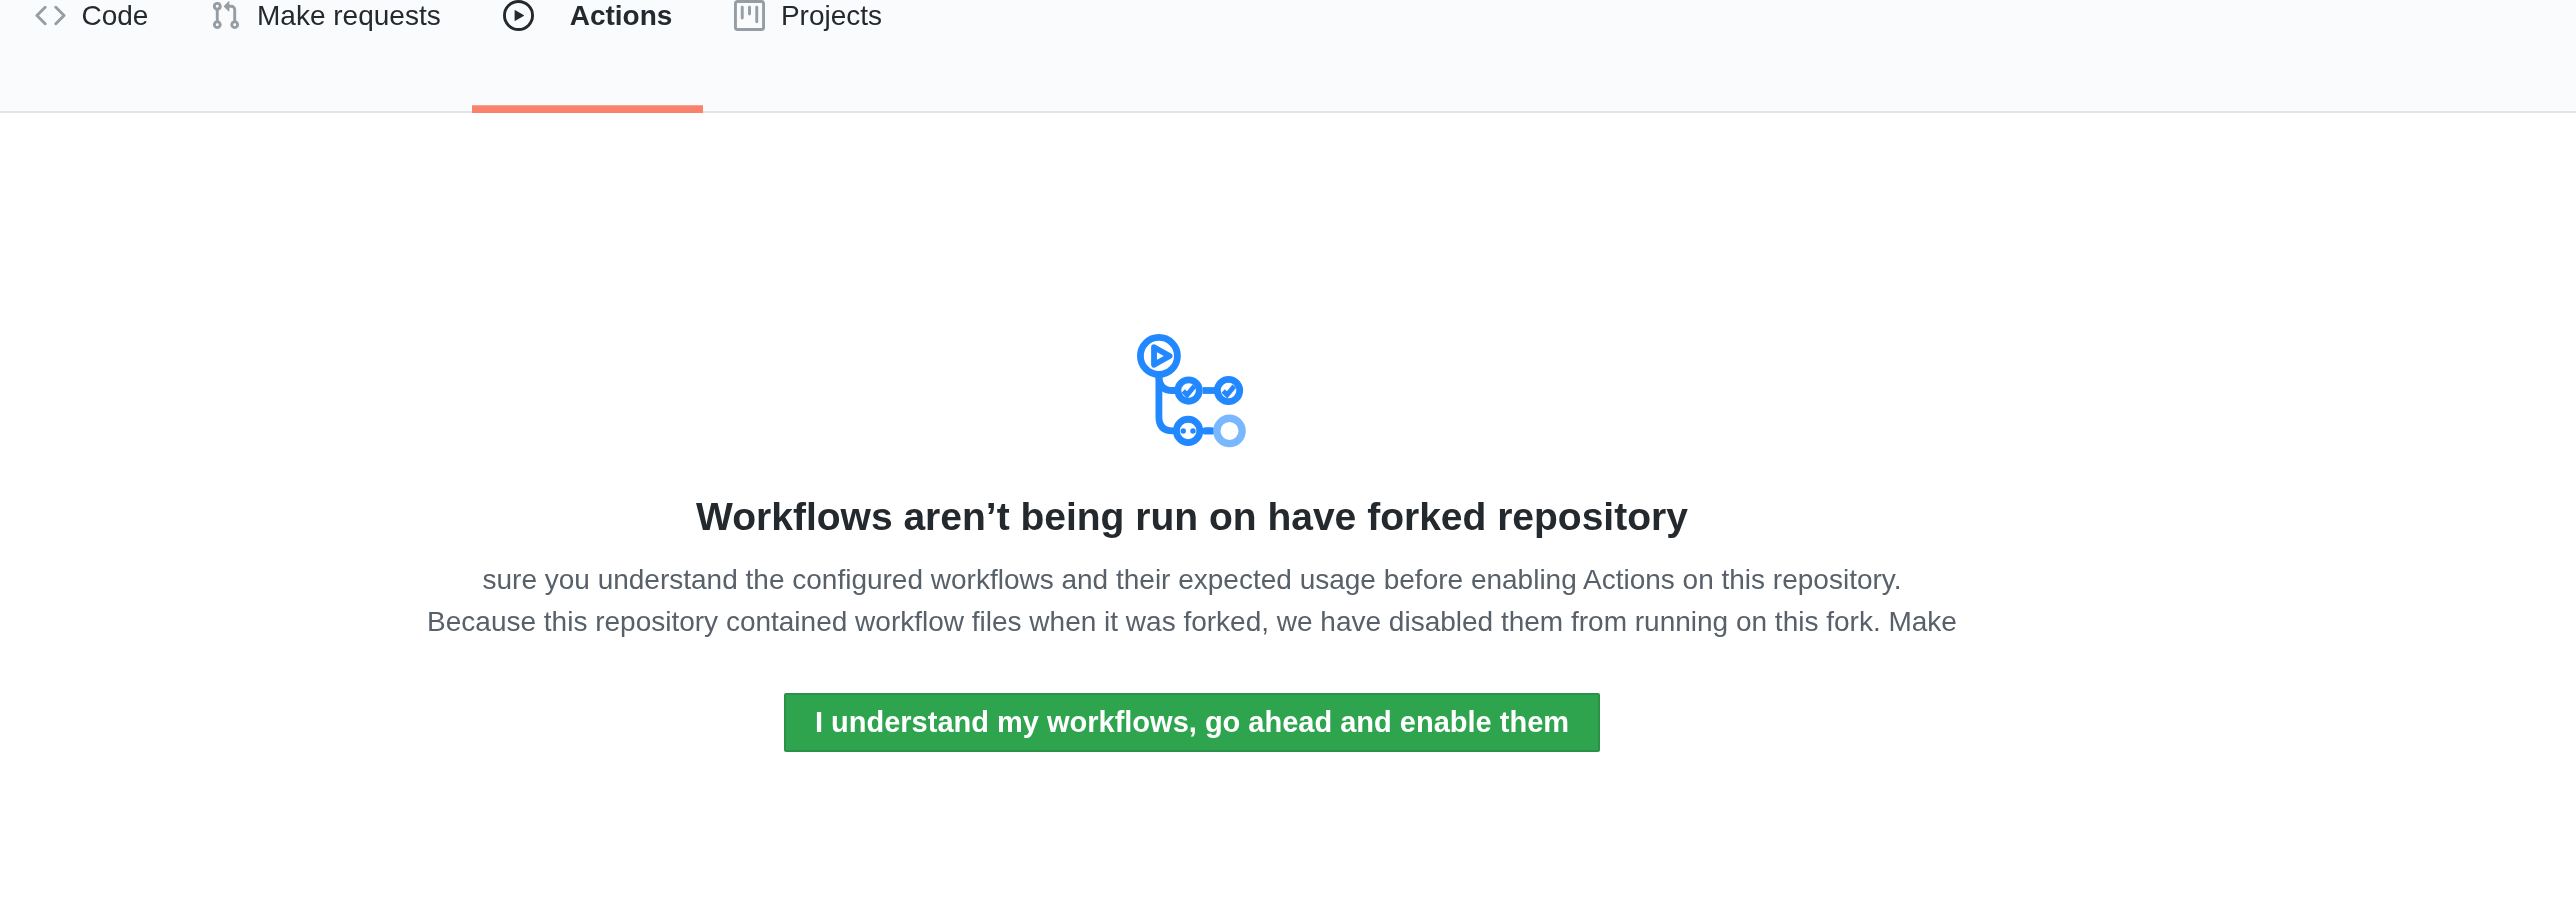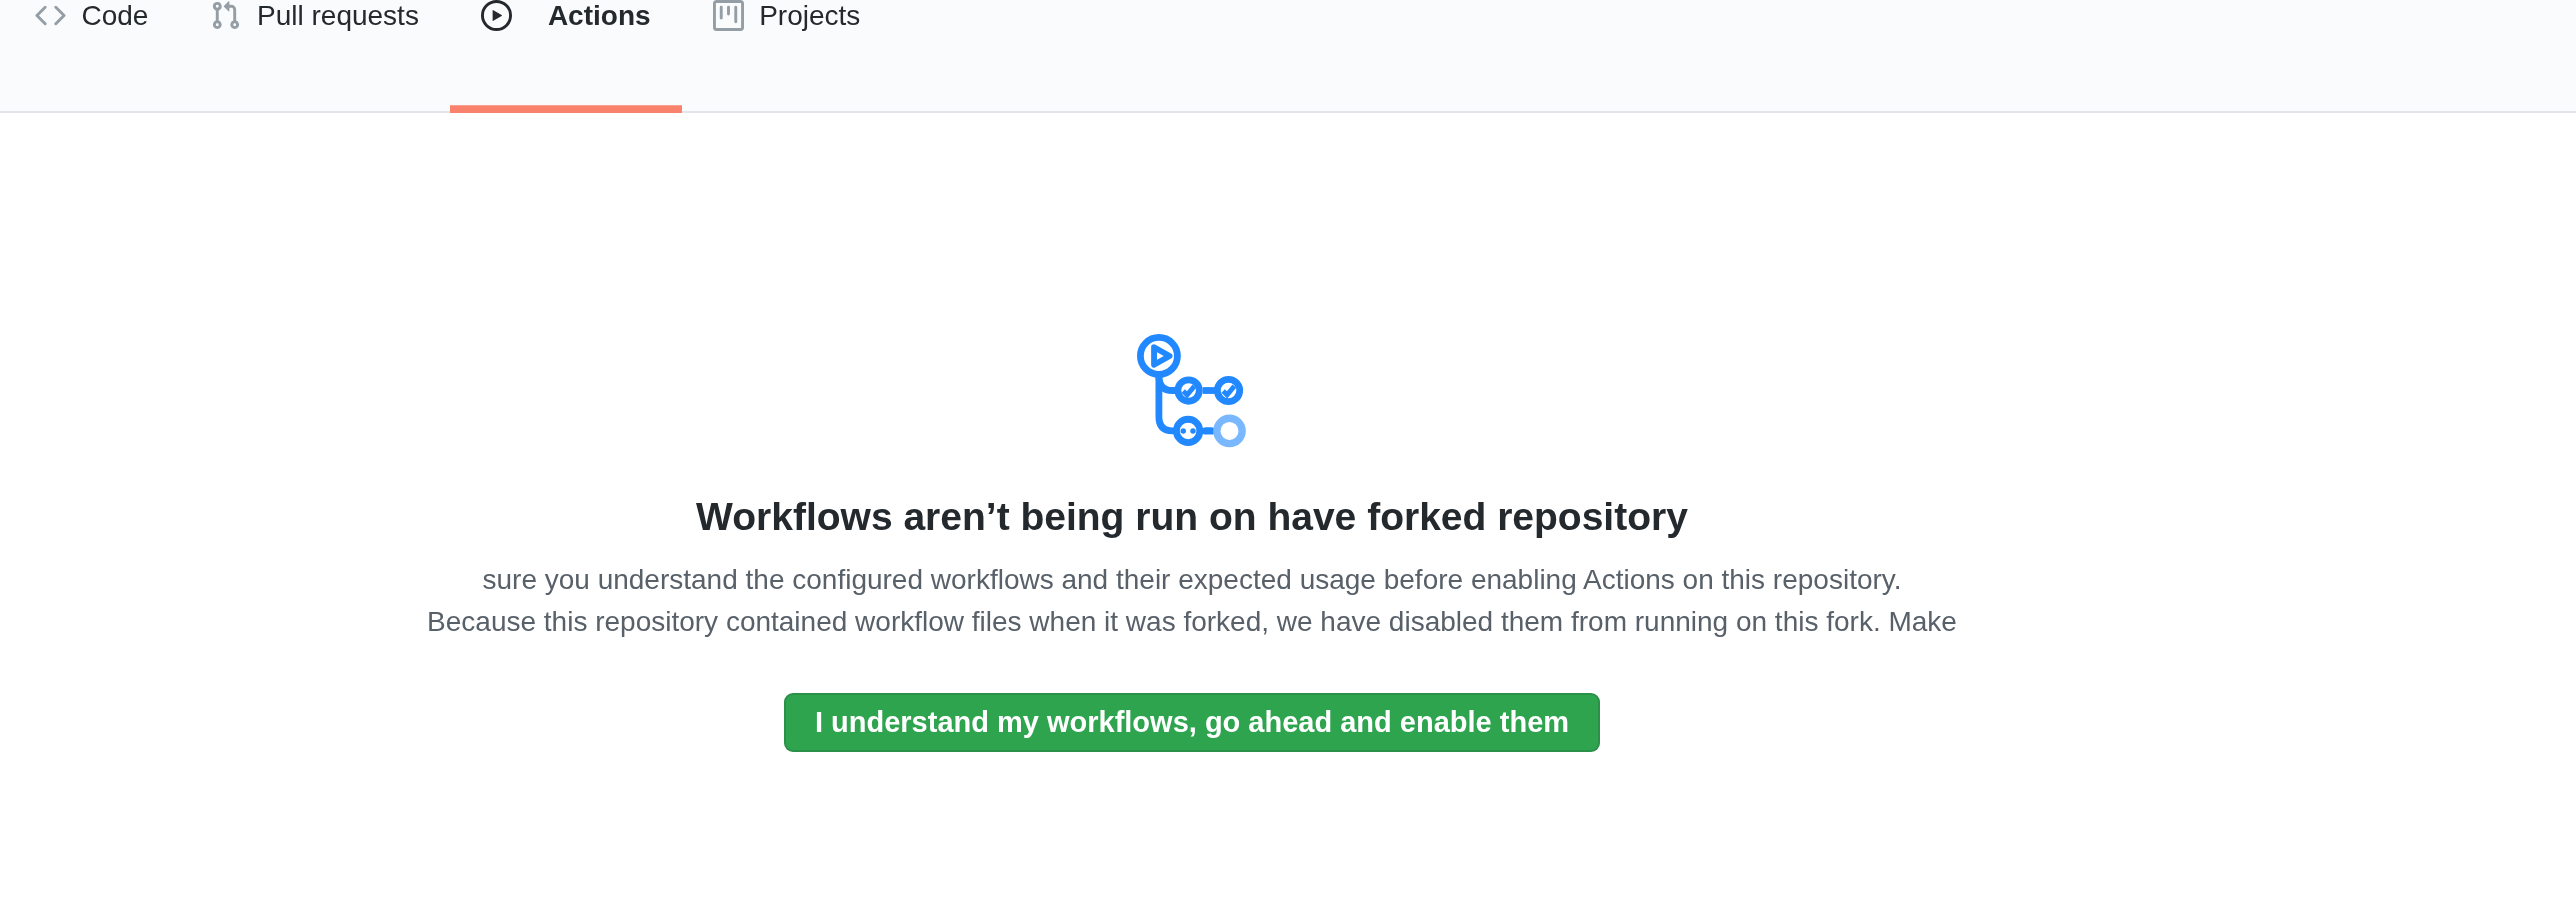--- a/index.html
+++ b/index.html
@@ -28,21 +28,21 @@
   .wf-icon{display:block;margin:221px auto 0;}
   .bs-heading{
     margin:44px 0 0;font-size:39px;line-height:49px;font-weight:700;color:#24292e;
   }
   .bs-desc{
     margin:17.6px auto 0;font-size:28px;line-height:42px;color:#586069;
   }
   .bs-btn{
     display:inline-block;margin-top:50px;height:59px;padding:0 29px;
     font-family:inherit;font-size:29px;font-weight:700;color:#ffffff;
-    background:#2ea44f;border:2px solid rgba(27,31,35,.15);border-radius:9px;
+    background:#2ea44f;border:2px solid rgba(27,31,35,.15);border-radius:2px;
     box-sizing:border-box;cursor:pointer;line-height:53px;
   }
   .bs-linkrow{margin-top:42px;}
   .bs-link{font-size:29px;color:#0366d6;text-decoration:none;cursor:pointer;}
 </style>
 </head>
 <body>
 
 <div class="screen">
 
@@ -53,21 +53,21 @@
         <svg class="oct" width="31" height="31" viewBox="0 0 16 16" aria-hidden="true">
           <path d="M4.72 3.22a.75.75 0 0 1 1.06 1.06L2.06 8l3.72 3.72a.75.75 0 1 1-1.06 1.06L.47 8.53a.75.75 0 0 1 0-1.06l4.25-4.25Zm6.56 0a.75.75 0 1 0-1.06 1.06L13.94 8l-3.72 3.72a.75.75 0 1 0 1.06 1.06l4.25-4.25a.75.75 0 0 0 0-1.06l-4.25-4.25Z"></path>
         </svg>
         <span>Code</span>
       </div>
 
       <div class="tab">
         <svg class="oct" width="31" height="31" viewBox="0 0 16 16" aria-hidden="true">
           <path d="M1.5 3.25a2.25 2.25 0 1 1 3 2.122v5.256a2.251 2.251 0 1 1-1.5 0V5.372A2.25 2.25 0 0 1 1.5 3.25Zm5.677-.177L9.573.677A.25.25 0 0 1 10 .854V2.5h1A2.5 2.5 0 0 1 13.5 5v5.628a2.251 2.251 0 1 1-1.5 0V5a1 1 0 0 0-1-1h-1v1.646a.25.25 0 0 1-.427.177L7.177 3.427a.25.25 0 0 1 0-.354ZM3.75 2.5a.75.75 0 1 0 0 1.5.75.75 0 0 0 0-1.5Zm0 9.5a.75.75 0 1 0 0 1.5.75.75 0 0 0 0-1.5Zm8.25.75a.75.75 0 1 0 1.5 0 .75.75 0 0 0-1.5 0Z"></path>
         </svg>
-        <span>Pull requests</span>
+        <span>Make requests</span>
       </div>
 
       <div class="tab active">
         <svg class="oct" width="31" height="31" viewBox="0 0 16 16" aria-hidden="true">
           <path d="M8 0a8 8 0 1 1 0 16A8 8 0 0 1 8 0ZM1.5 8a6.5 6.5 0 1 0 13 0 6.5 6.5 0 0 0-13 0Zm4.879-2.773 4.264 2.559a.25.25 0 0 1 0 .428l-4.264 2.559A.25.25 0 0 1 6 10.559V5.442a.25.25 0 0 1 .379-.215Z"></path>
         </svg>
         <span>Actions</span>
       </div>
 
       <div class="tab">

